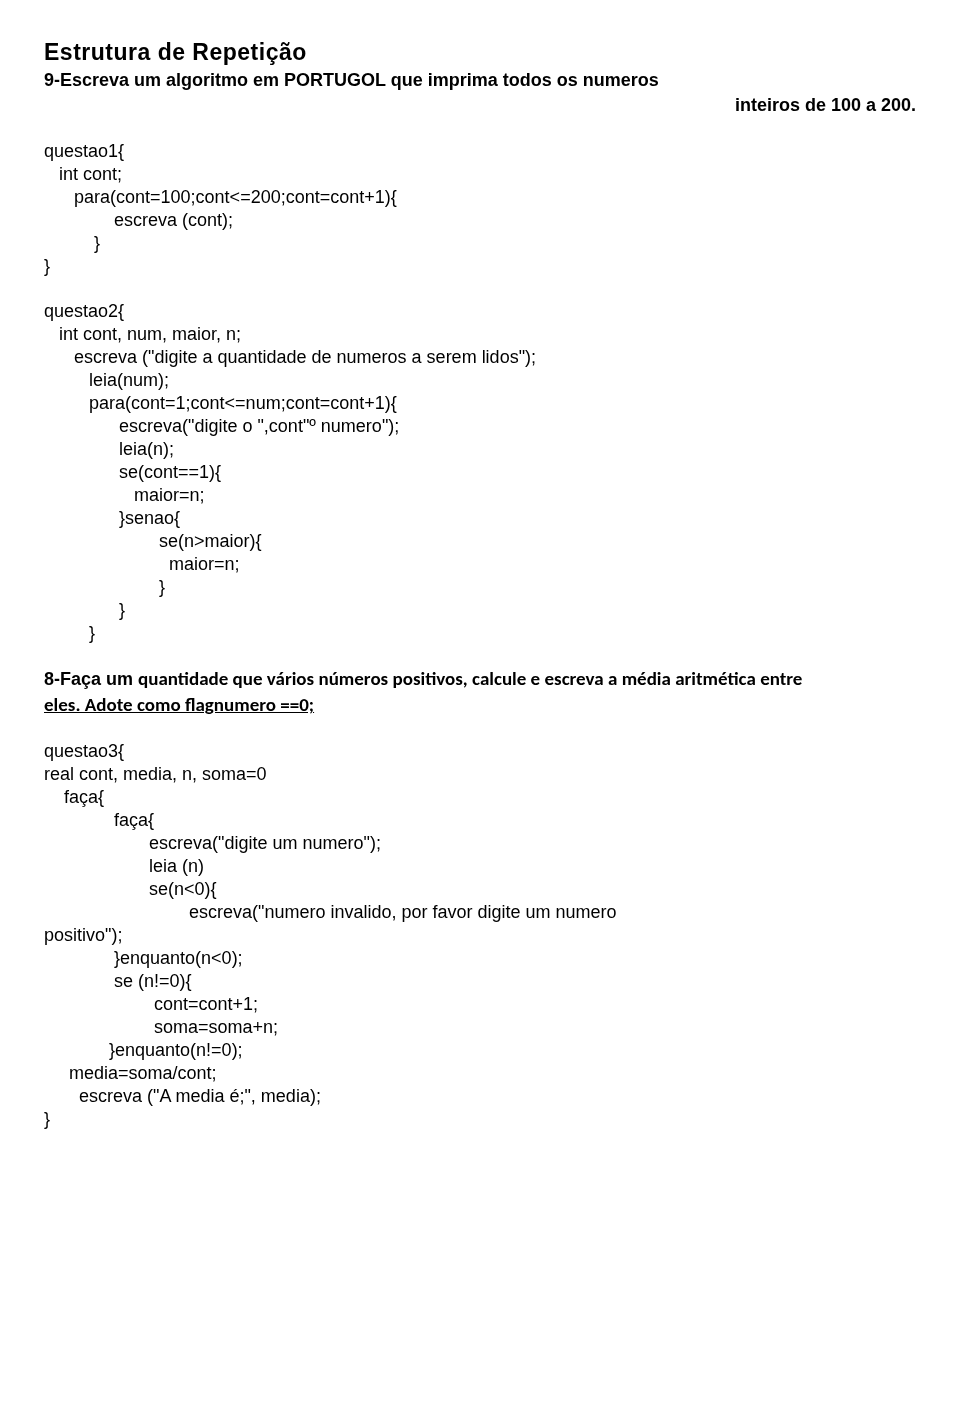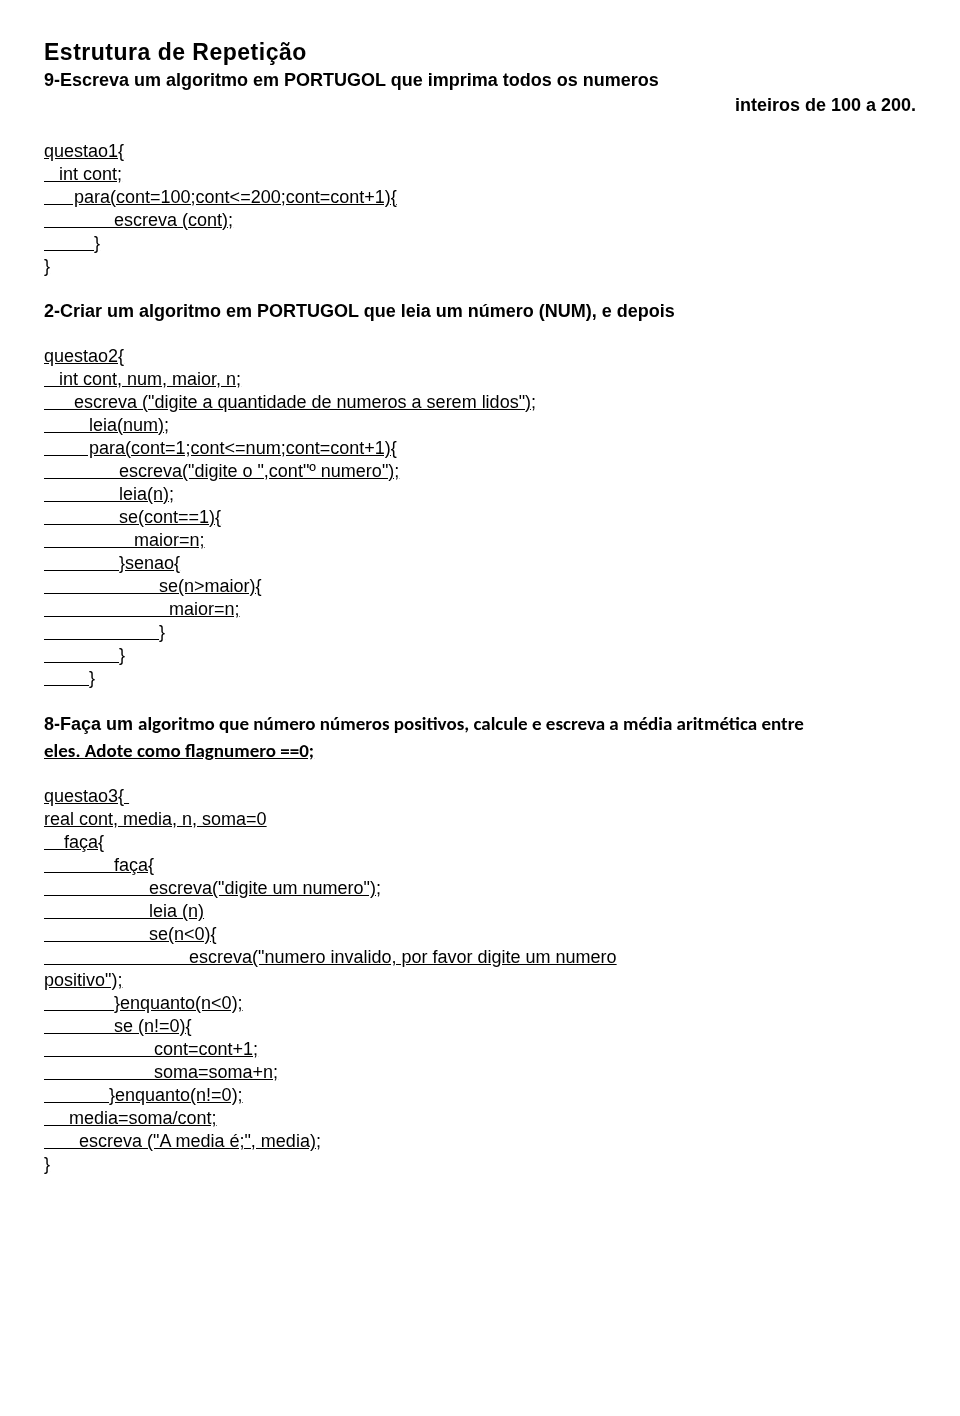--- a/index.html
+++ b/index.html
@@ -25,21 +25,20 @@
   }
   .prompt-line-2 {
     font-weight: bold;
     margin: 0 0 22px 0;
     text-align: right;
   }
   .code {
     font-family: Verdana, Geneva, sans-serif;
     white-space: pre;
     margin: 0 0 22px 0;
-    text-decoration: underline;
   }
   .prompt-block {
     margin: 0 0 22px 0;
   }
   .prompt-block .line {
     font-weight: bold;
   }
   .prompt3 {
     margin: 0 0 2px 0;
   }
@@ -65,42 +64,41 @@
 <div class="prompt-line-2">inteiros de 100 a 200.</div>
 
 <div class="code">questao1{
    int cont;
       para(cont=100;cont&lt;=200;cont=cont+1){
               escreva (cont);
           }
 }</div>
 
 <div class="prompt-block">
-  <div class="line">2-Criar um algoritmo em PORTUGOL que leia um número (NUM), e depois</div>
 </div>
 
 <div class="code">questao2{
    int cont, num, maior, n;
       escreva ("digite a quantidade de numeros a serem lidos");
          leia(num);
          para(cont=1;cont&lt;=num;cont=cont+1){
                escreva("digite o ",cont"º numero");
                leia(n);
                se(cont==1){
                   maior=n;
                }senao{
                        se(n&gt;maior){
                          maior=n;
                        }
                }
          }</div>
 
 <div class="prompt3">
   <span class="bold">8-Faça um</span>
-  <span class="calibri bold" style="font-weight:bold;"> </span><span class="calibri" style="font-weight:bold;">algoritmo que número números positivos, calcule e escreva a média aritmética entre</span>
+  <span class="calibri bold" style="font-weight:bold;"> </span><span class="calibri" style="font-weight:bold;">quantidade que vários números positivos, calcule e escreva a média aritmética entre</span>
 </div>
 <div class="prompt3-line2 calibri" style="font-weight:bold;">eles. Adote como flagnumero ==0;</div>
 
 <div class="code">questao3{ 
 real cont, media, n, soma=0
     faça{
               faça{
                      escreva("digite um numero");
                      leia (n)
                      se(n&lt;0){

